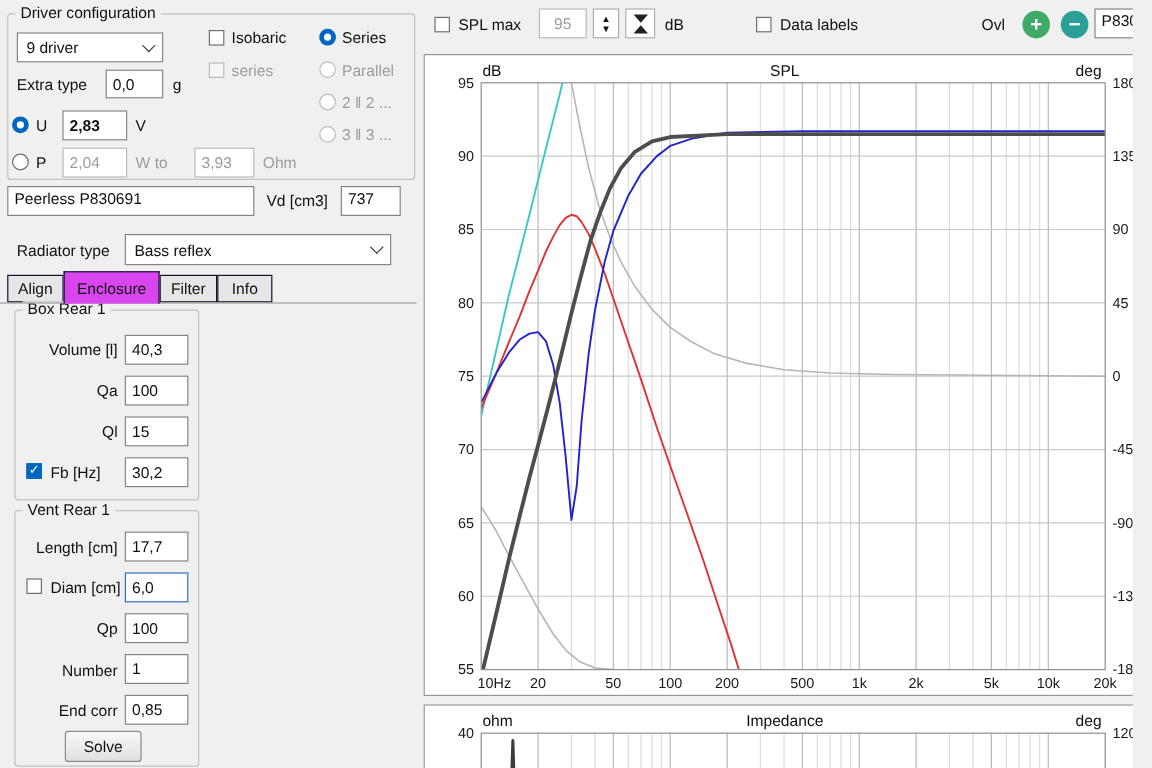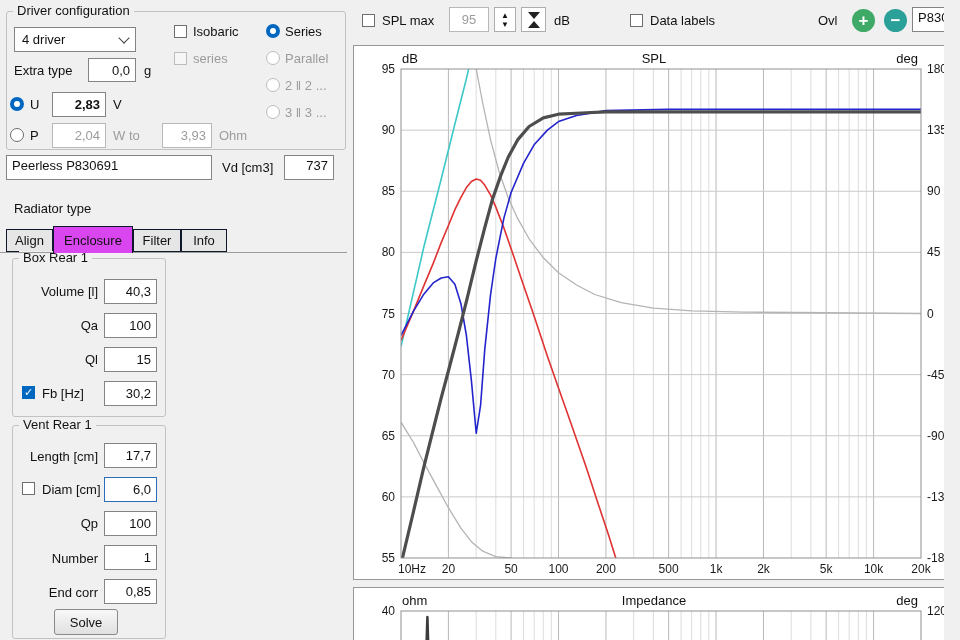--- a/index.html
+++ b/index.html
@@ -2,21 +2,21 @@
 <html><head>
 <meta charset="utf-8">
 <style>
   html,body{margin:0;padding:0;}
   body{width:960px;height:640px;overflow:hidden;background:#f0f0f0;
        font-family:"Liberation Sans",sans-serif;font-size:13px;color:#111;}
   #app{position:relative;width:944px;height:640px;overflow:hidden;}
   .lbl{position:absolute;white-space:nowrap;line-height:15px;}
   .dis{color:#9c9c9c;}
   .field{position:absolute;background:#fff;border:1px solid #848484;box-sizing:border-box;
-         font-family:"Liberation Sans",sans-serif;font-size:13px;padding:2px 5px;text-align:right;color:#111;}
+         font-family:"Liberation Sans",sans-serif;font-size:13px;padding:2px 5px;color:#111;}
   .field.left{text-align:left;}
   .field.ctr{text-align:center;}
   .field.disv{color:#9c9c9c;border-color:#b8b8b8;}
   .field.focus{border-color:#2a6dbb;}
   .select{position:absolute;background:#fff;border:1px solid #848484;box-sizing:border-box;
           display:flex;align-items:center;justify-content:space-between;padding:0 7px;}
   .chev{width:7px;height:7px;border-right:1.5px solid #444;border-bottom:1.5px solid #444;
         transform:rotate(45deg);margin-top:-4px;flex:none;}
   .cb{position:absolute;width:13px;height:13px;background:#fff;border:1px solid #6e6e6e;box-sizing:border-box;}
   .cb.checked{background:#0067c0;border-color:#0067c0;}
@@ -44,21 +44,21 @@
 </style>
 </head>
 <body>
 
 <div id="app">
 
   <div class="group" style="left:6px;top:11px;width:338px;height:137px"></div>
   <span class="group-label lbl" style="left:13px;top:4px">Driver configuration</span>
 
   <div class="select" style="left:14px;top:27px;width:122px;height:25px">
-    <span>4 driver</span>
+    <span>9 driver</span>
     <span class="chev"></span>
   </div>
 
   <div class="cb" style="left:174px;top:25px"></div>
   <span class="lbl" style="left:193px;top:24px">Isobaric</span>
   <div class="radio checked" style="left:266px;top:24px"></div>
   <span class="lbl" style="left:285px;top:24px">Series</span>
 
   <div class="cb disb" style="left:174px;top:52px"></div>
   <span class="lbl dis" style="left:193px;top:51px">series</span>
@@ -84,20 +84,24 @@
   <input class="field disv" style="left: 52px; top: 123px; width: 54px; height: 25px;" value="2,04">
   <span class="lbl dis" style="left:113px;top:128px">W to</span>
   <input class="field disv" style="left: 162px; top: 123px; width: 50px; height: 25px;" value="3,93">
   <span class="lbl dis" style="left:219px;top:128px">Ohm</span>
 
   <div class="field left" style="left:6px;top:155px;width:206px;height:25px">Peerless P830691</div>
   <span class="lbl" style="left:222px;top:160px">Vd [cm3]</span>
   <div class="field" style="left:284px;top:155px;width:50px;height:25px">737</div>
 
   <span class="lbl" style="left:14px;top:201px">Radiator type</span>
+  <div class="select" style="left:104px;top:195px;width:222px;height:26px">
+    <span>Bass reflex</span>
+    <span class="chev"></span>
+  </div>
 
   <div class="tab" style="left:6px;top:229px;width:47px;height:23px">
     <span>Align</span>
   </div>
   <div class="tab active" style="left:53px;top:226px;width:80px;height:27px">
     <span>Enclosure</span>
   </div>
   <div class="tab" style="left:133px;top:229px;width:48px;height:23px">
     <span>Filter</span>
   </div>

